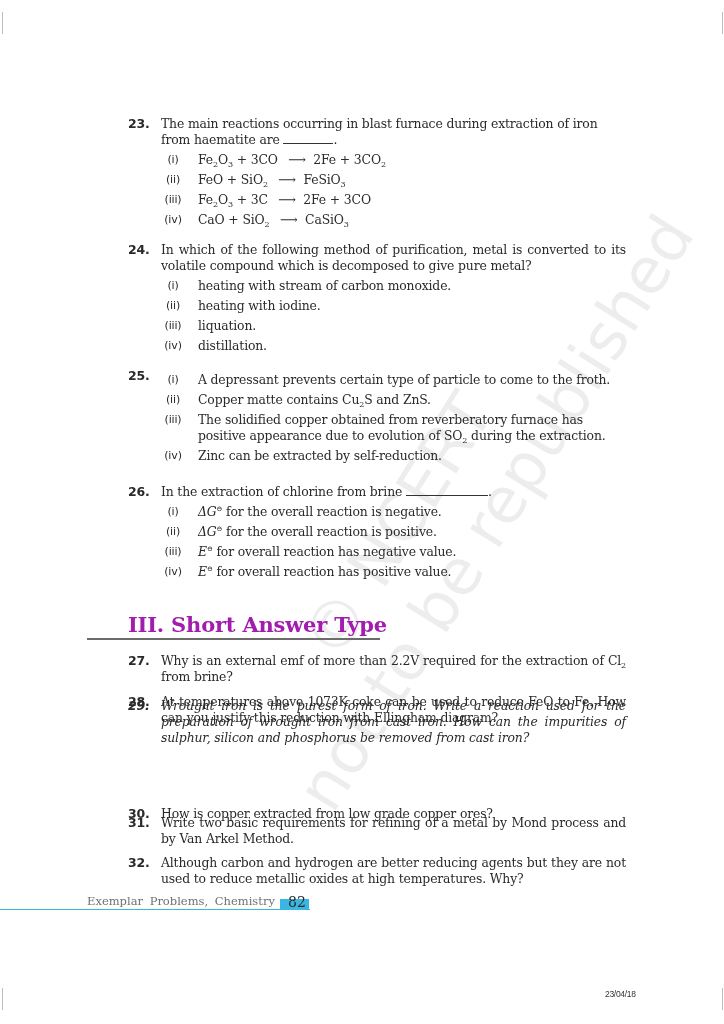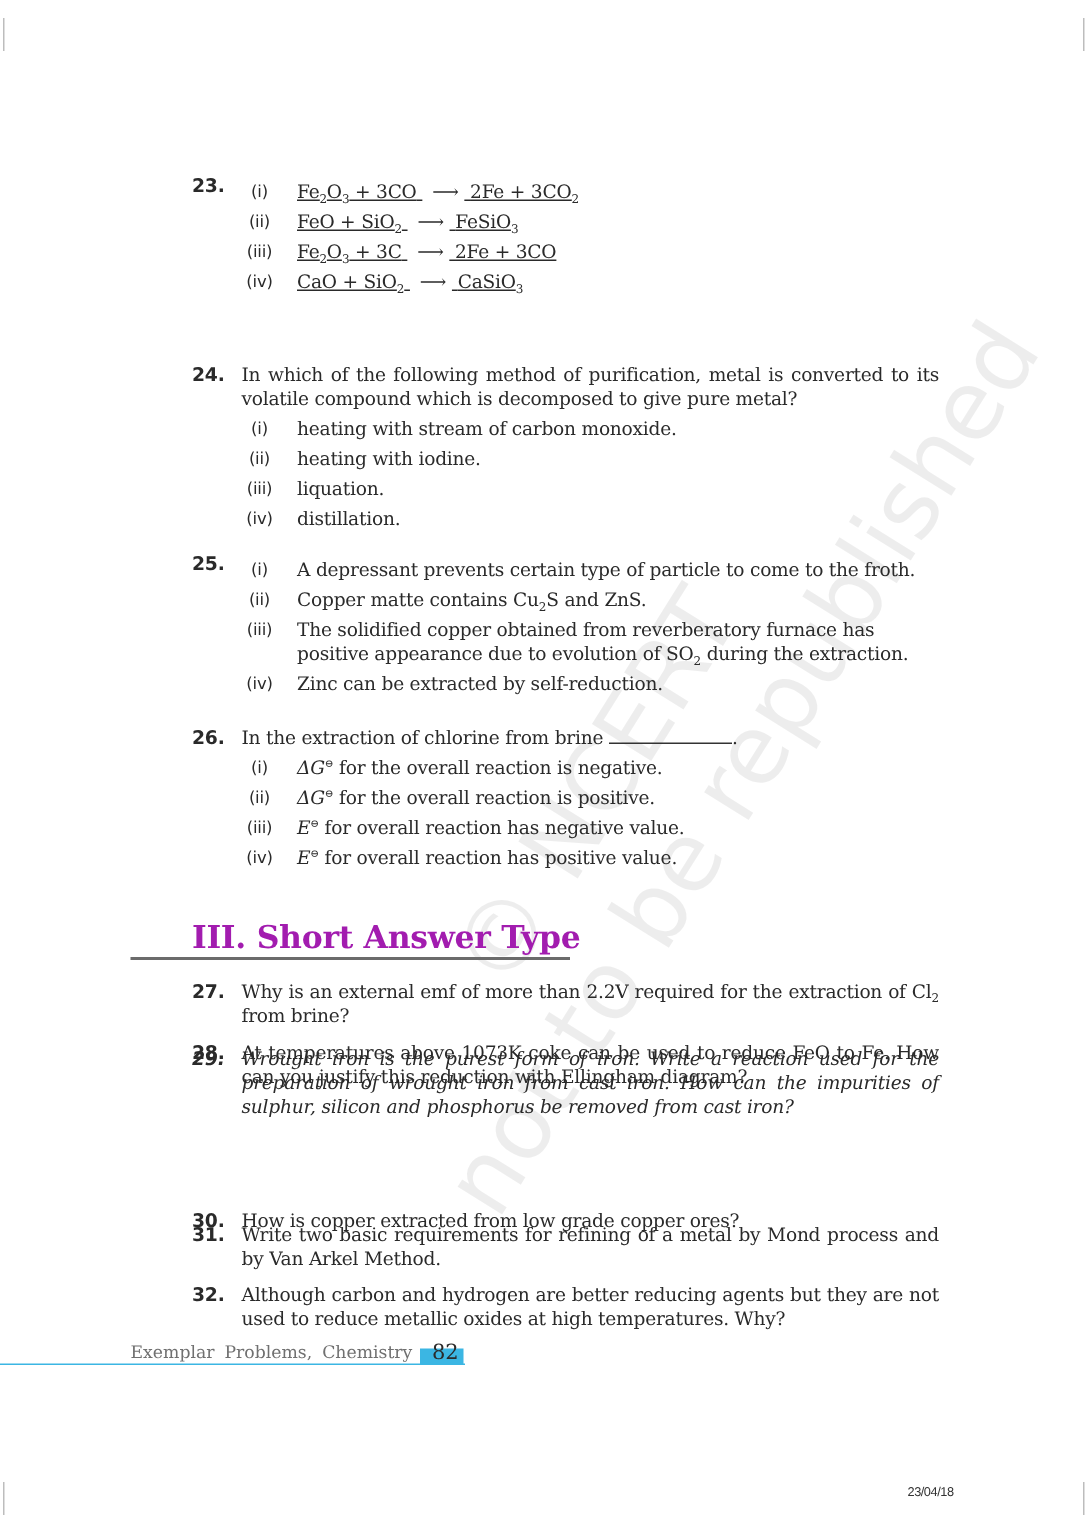--- a/index.html
+++ b/index.html
@@ -65,22 +65,26 @@
 <div class="crop" style="left:2px; top:12px; height:22px;"></div>
 <div class="crop" style="left:722px; top:12px; height:22px;"></div>
 <div class="crop" style="left:2px; top:988px; height:22px;"></div>
 <div class="crop" style="left:722px; top:988px; height:22px;"></div>
 
 <div class="watermark">
   <div>© NCERT</div>
   <div>not to be republished</div>
 </div>
 
-<div class="q" style="top:116px;text-decoration:underline;">
+<div class="q" style="top:116px;">
   <span class="num">23.</span>
+  <div class="stem">
+    <span>The main reactions occurring in blast furnace during extraction of iron from haematite are</span>
+    <span class="blank" style="width:50px;"></span><span>.</span>
+  </div>
   <div class="opts">
     <div class="opt">
       <span class="lbl">(i)</span>
       <span class="txt"><span>Fe</span><sub>2</sub><span>O</span><sub>3</sub><span> + 3CO</span> <span class="arrow">⟶</span> <span>2Fe + 3CO</span><sub>2</sub></span>
     </div>
     <div class="opt">
       <span class="lbl">(ii)</span>
       <span class="txt"><span>FeO + SiO</span><sub>2</sub> <span class="arrow">⟶</span> <span>FeSiO</span><sub>3</sub></span>
     </div>
     <div class="opt">

